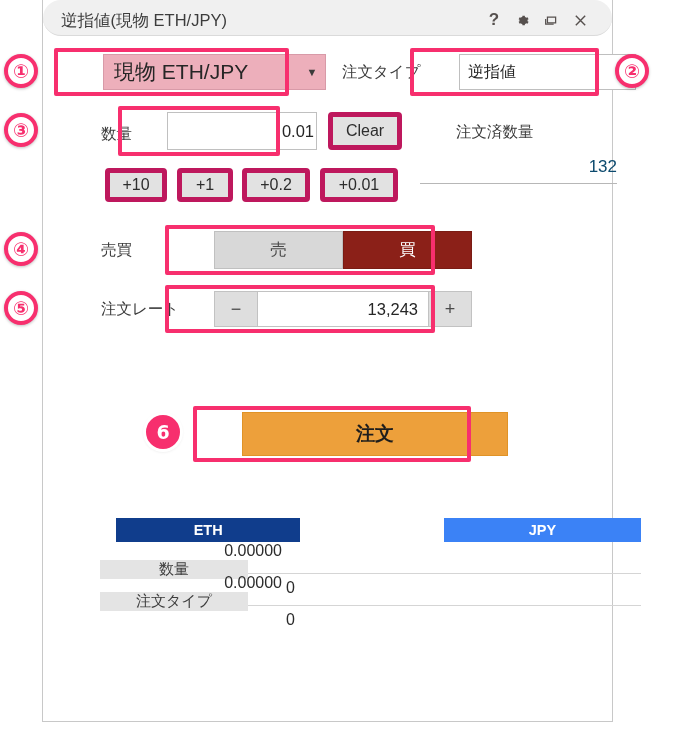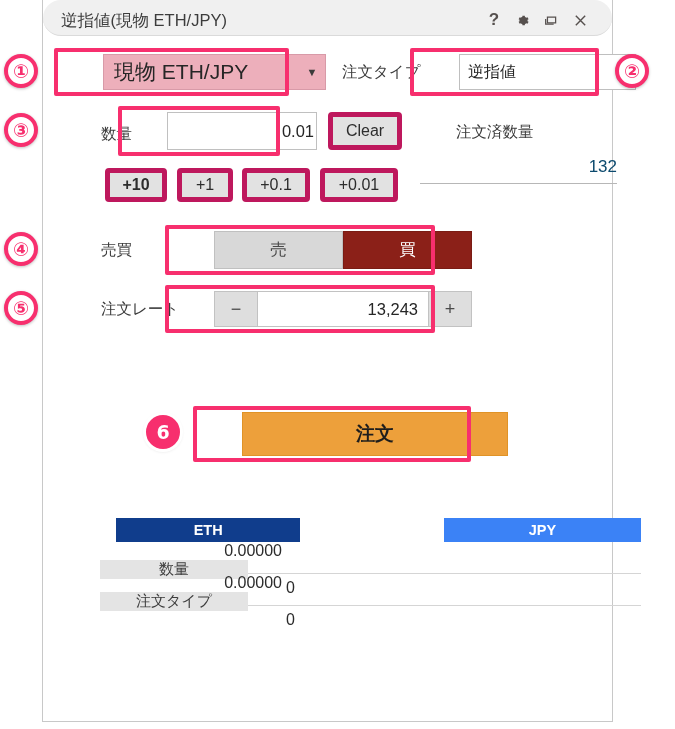--- a/index.html
+++ b/index.html
@@ -178,21 +178,21 @@
     box-sizing: border-box;
     display: flex;
     align-items: center;
     justify-content: center;
     font-size: 16px;
     color: #2d2d2d;
     cursor: pointer;
   }
   #btn-clear { left: 285px; top: 112px; width: 74px; height: 38px; }
 
-  #btn-p10   { left: 62px;  top: 168px; width: 62px; height: 34px; font-weight: bold; }
+  #btn-p10   { left: 62px;  top: 168px; width: 62px; height: 34px; }
   #btn-p1    { left: 134px; top: 168px; width: 56px; height: 34px; }
   #btn-p01   { left: 199px; top: 168px; width: 68px; height: 34px; }
   #btn-p001  { left: 277px; top: 168px; width: 78px; height: 34px; }
 
   #est-label { position: absolute; left: 413px; top: 122px; }
   #est-value {
     position: absolute;
     left: 377px; top: 157px;
     width: 197px;
     text-align: right;
@@ -379,21 +379,21 @@
     <span class="val">逆指値</span>
     <span class="caret">▼</span>
   </div>
 
   <div id="qty-label" class="lbl">数量</div>
   <div id="qty-input">0.01</div>
   <div class="btn" id="btn-clear">Clear</div>
 
   <div class="btn" id="btn-p10">+10</div>
   <div class="btn" id="btn-p1">+1</div>
-  <div class="btn" id="btn-p01">+0.1</div>
+  <div class="btn" id="btn-p01">+0.2</div>
   <div class="btn" id="btn-p001">+0.01</div>
 
   <div id="est-label" class="lbl">注文済数量</div>
   <div id="est-value">132</div>
 
   <div id="side-label" class="lbl">売買</div>
   <div id="side-group">
     <div class="side-btn" id="side-sell">売</div>
     <div class="side-btn" id="side-buy">買</div>
   </div>

